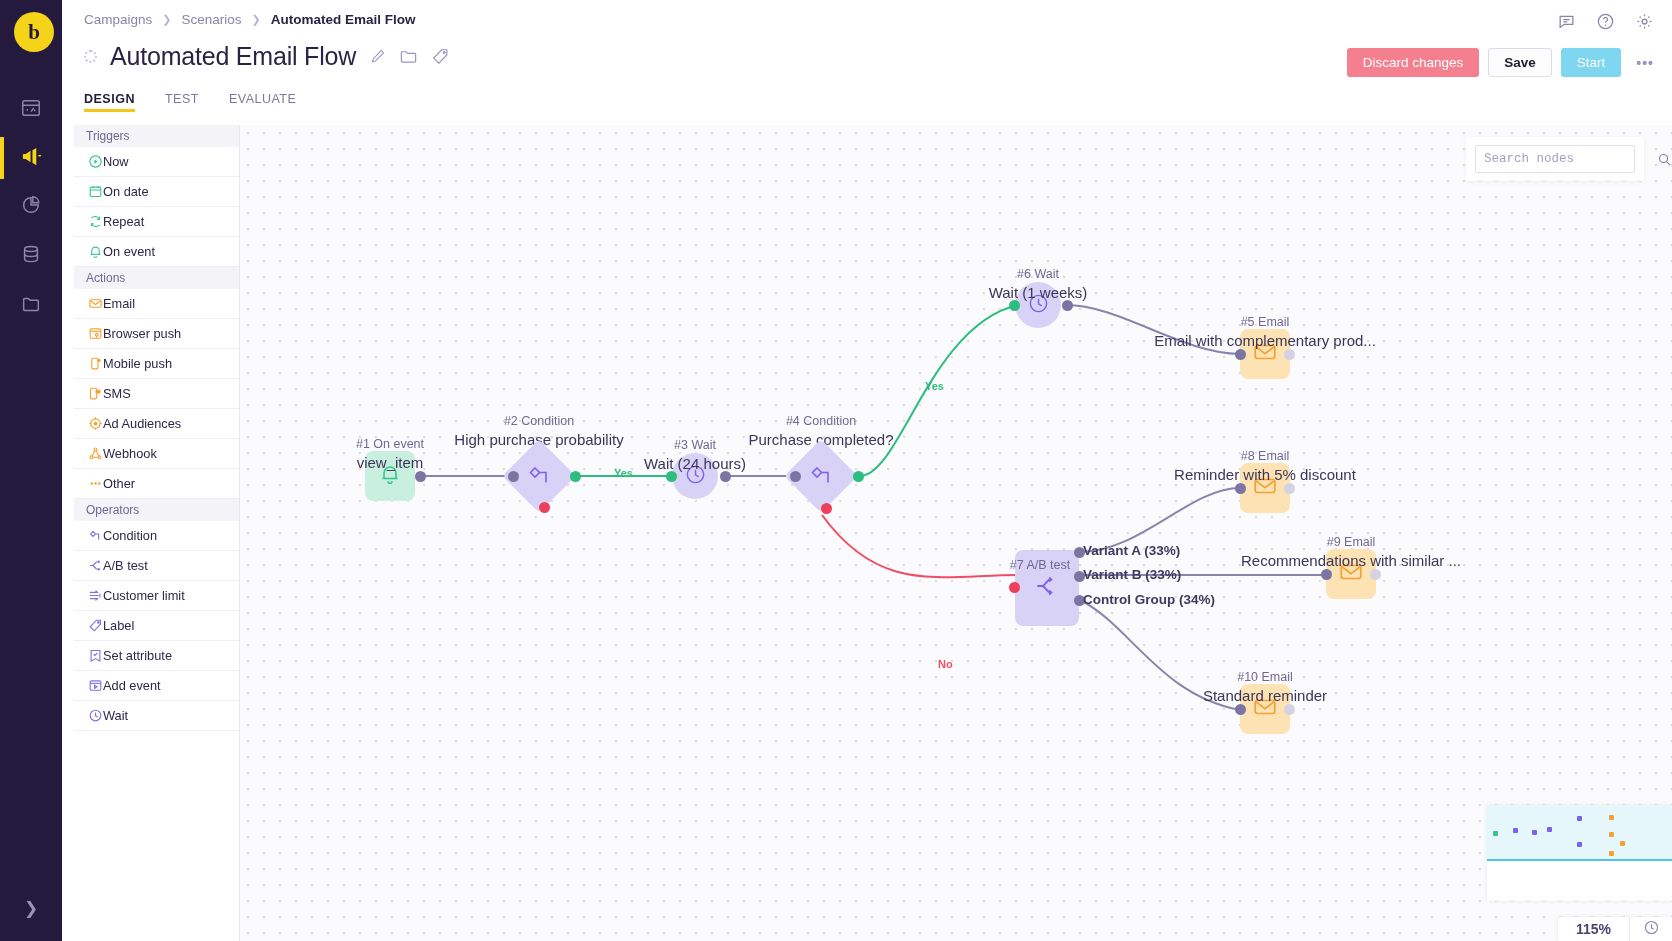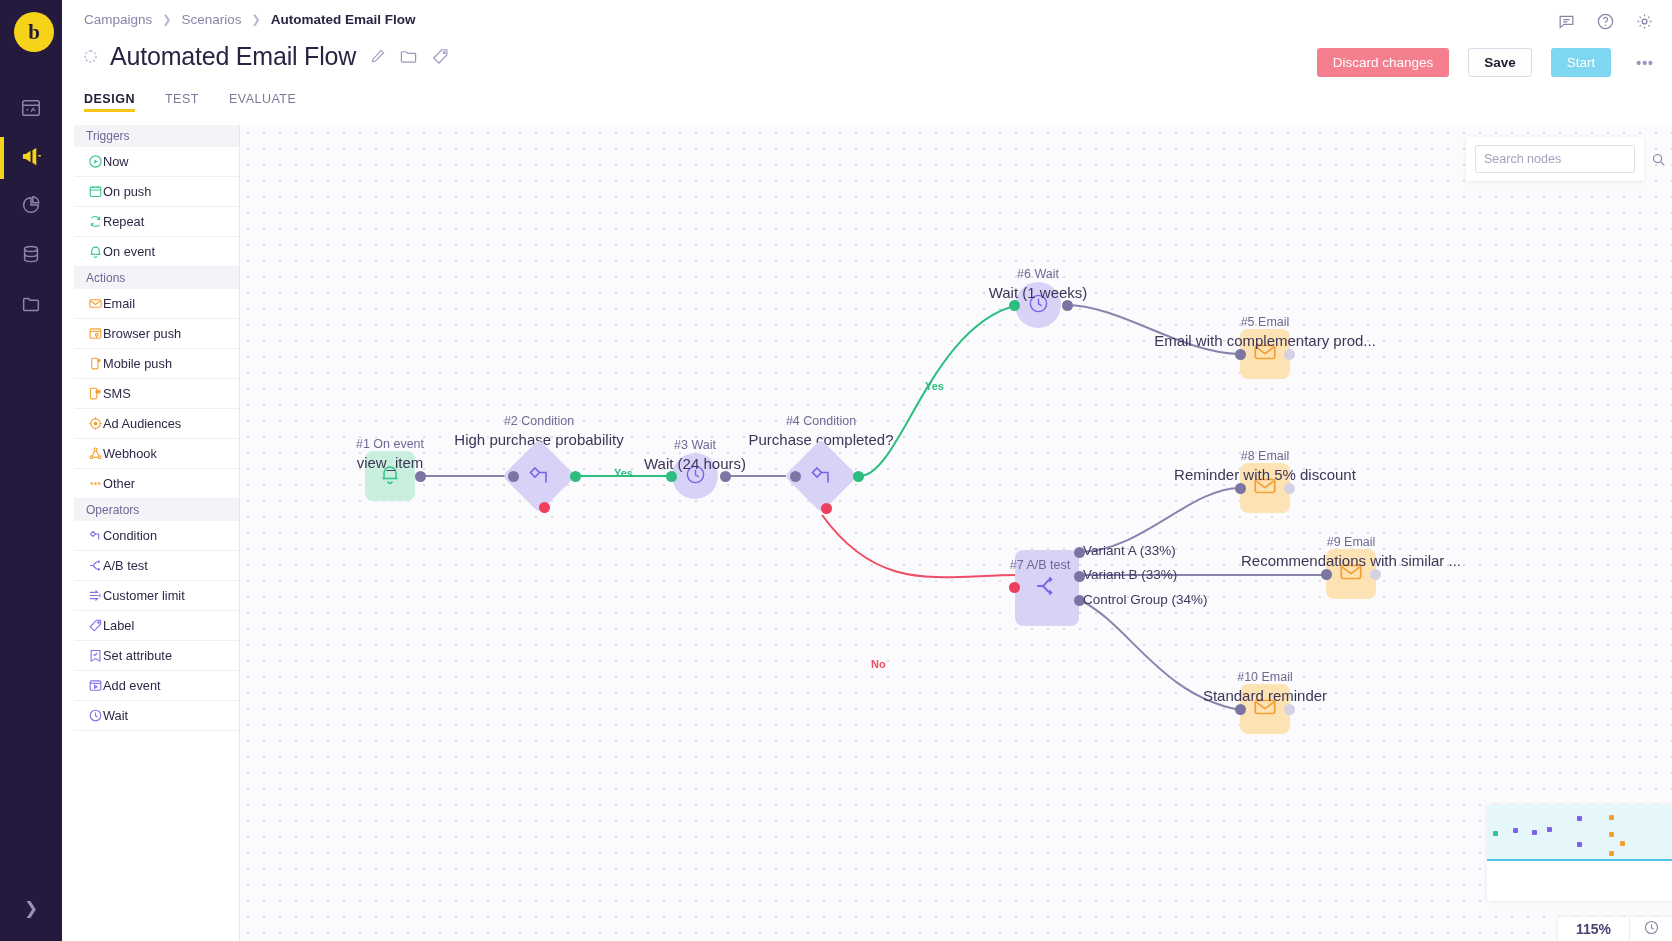--- a/index.html
+++ b/index.html
@@ -68,21 +68,21 @@
   .title-icon { color: #9c94bd; display: flex; align-items: center; cursor: pointer; }
 
   #header-icons {
     position: absolute; right: 18px; top: 12px;
     display: flex; align-items: center; gap: 20px; color: #8b84a8;
   }
   #header-icons > span { cursor: pointer; display: flex; }
 
   #action-buttons {
     position: absolute; right: 12px; top: 48px;
-    display: flex; align-items: center; gap: 19px;
+    display: flex; align-items: center; gap: 9px;
   }
   .btn {
     height: 29px; padding: 0 15px; border-radius: 3px;
     font-size: 13.5px; display: flex; align-items: center;
     cursor: pointer; border: 1px solid transparent;
     white-space: nowrap;
   }
   .btn-discard { background: #f4808f; color: #ffffff; }
   .btn-save { background: #fdfdfd; color: #201b33; border-color: #dedae9; font-weight: bold; }
   .btn-start { background: #7fd6f0; color: #ffffff; }
@@ -135,21 +135,21 @@
     position: absolute; right: 28px; top: 12px;
     background: #ffffff; padding: 8px 9px; border-radius: 2px;
     box-shadow: 0 1px 4px rgba(60,50,100,.08);
   }
   #search-box {
     width: 160px; height: 28px; border: 1px solid #e2dfeb; border-radius: 2px;
     display: flex; align-items: center; padding: 0 8px; gap: 6px;
   }
   #search-input {
     border: none; outline: none; flex: 1; font-size: 12.5px;
-    color: #ef4444; font-family: Liberation Sans, sans-serif;
+    color: #ef4444; font-family: Liberation Mono, monospace;
     background: transparent;
   }
   #search-input::placeholder { color: #a6a0bd; }
   #search-icon { color: #8b84a8; display: flex; }
 
   
   .node { position: absolute; }
   .node-label {
     position: absolute; left: 50%; transform: translateX(-50%);
     text-align: center; white-space: nowrap; pointer-events: none;
@@ -190,21 +190,21 @@
   .port.pale { background: #d6d2e4; }
 
   .edge-label {
     position: absolute; font-size: 11px; font-weight: bold;
     white-space: nowrap;
   }
   .edge-label.yes { color: #2dbd7e; }
   .edge-label.no { color: #ef4c66; }
 
   .variant-label {
-    position: absolute; font-size: 13.5px; color: #3f3860; white-space: nowrap;
+    position: absolute; font-size: 13.5px; color: #3f3860; white-space: nowrap; font-weight: bold;
   }
 
   
   #minimap {
     position: absolute; right: 0; bottom: 40px; width: 185px; height: 96px;
     background: #ffffff; border-top-left-radius: 2px;
     box-shadow: 0 0 4px rgba(60,50,100,.1);
     overflow: hidden;
   }
   #mini-view {
@@ -370,21 +370,21 @@
       </span>
       <span>Now</span>
     </div>
     <div class="panel-item">
       <span class="pi-icon green">
         <svg width="15" height="15" viewBox="0 0 24 24" fill="none" stroke="currentColor" stroke-width="1.8">
             <rect x="3.5" y="5" width="17" height="15" rx="2"></rect>
             <path d="M3.5 9.5h17M8 3v3M16 3v3"></path>
           </svg>
       </span>
-      <span>On push</span>
+      <span>On date</span>
     </div>
     <div class="panel-item">
       <span class="pi-icon green">
         <svg width="15" height="15" viewBox="0 0 24 24" fill="none" stroke="currentColor" stroke-width="1.8">
             <path d="M18.5 8.5A8 8 0 005.5 6.5M5.5 15.5a8 8 0 0013 2"></path>
             <path d="M18.5 4.5v4h-4M5.5 19.5v-4h4"></path>
           </svg>
       </span>
       <span>Repeat</span>
     </div>
@@ -556,21 +556,21 @@
 
       <path d="M840,427 C900,427 950,363 1000,363" stroke="#8a84ad" stroke-width="2" fill="none"></path>
 
       <path d="M840,450 L1084,450" stroke="#8a84ad" stroke-width="2" fill="none"></path>
 
       <path d="M840,475 C890,500 920,570 1000,585" stroke="#8a84ad" stroke-width="2" fill="none"></path>
     </svg>
 
     <div class="edge-label yes" style="left:374px; top:342px">Yes</div>
     <div class="edge-label yes" style="left:685px; top:255px">Yes</div>
-    <div class="edge-label no" style="left:631px; top:533px">No</div>
+    <div class="edge-label no" style="left:698px; top:533px">No</div>
 
     <div class="node" style="left:125px; top:326px">
       <div class="node-label" style="top:-63px; left:25px">
         <div class="node-num">#1 On event</div>
         <div class="node-title">view_item</div>
       </div>
       <div class="node-box trigger">
         <span>
           <svg width="24" height="24" viewBox="0 0 24 24" fill="none" stroke="currentColor" stroke-width="1.6">
               <path d="M6 16.5V11a6 6 0 0112 0v5.5"></path>

